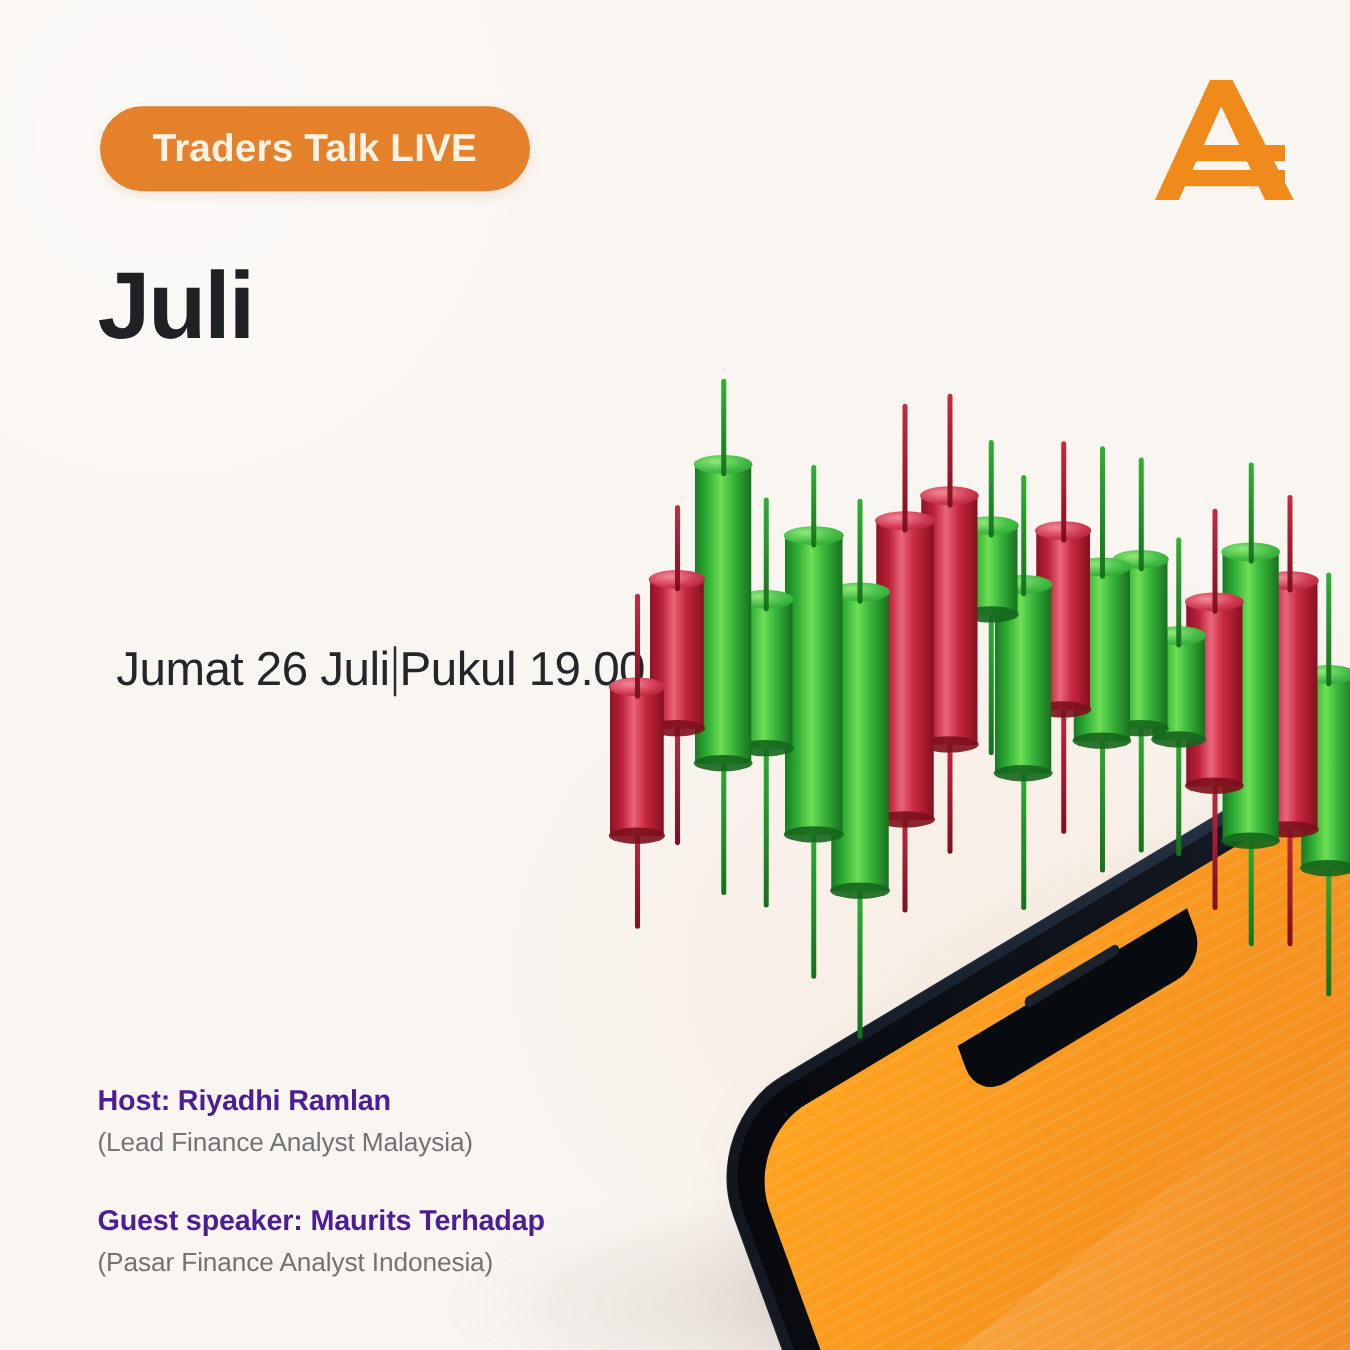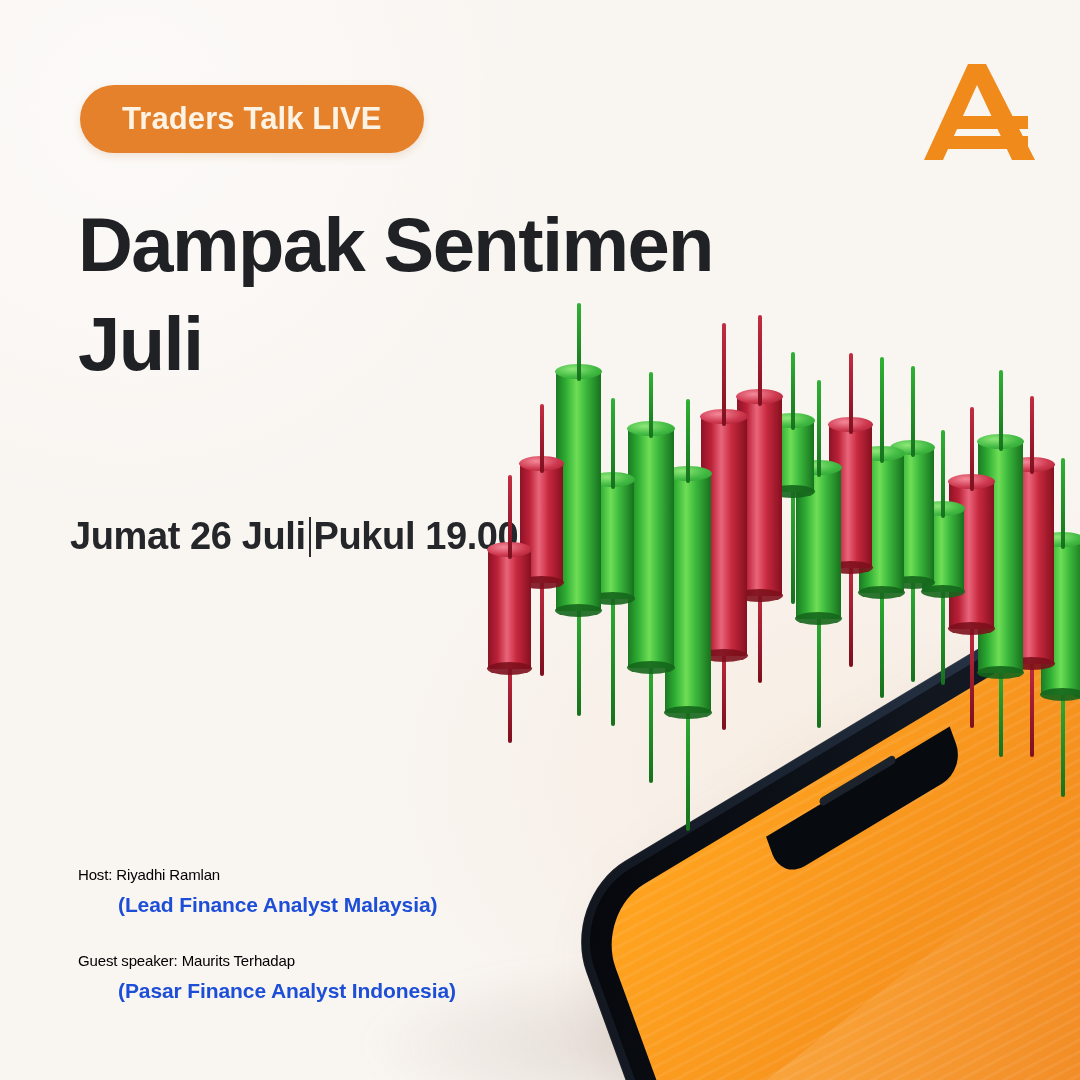--- a/index.html
+++ b/index.html
@@ -63,56 +63,55 @@
     font-size:76px;
     font-weight:bold;
     line-height:1.30;
     letter-spacing:-1.6px;
   }
   .headline .ln { display:block; }
 
   
   .dateline {
     position:absolute;
-    left:70px; top:515px;
+    left:93px; top:515px;
     display:flex; align-items:center;
     gap:1px;
     color:#24262a;
     font-size:38px;
-    font-weight:700;
+    font-weight:400;
     letter-spacing:-.4px;
     white-space:nowrap;
   }
   .dateline .sep {
     display:inline-block;
     width:2px; height:40px;
     background:#2a2c30;
     margin:0 2px;
   }
 
   
   .speakers { position:absolute; left:78px; top:866px; width:470px; }
   .spk-block + .spk-block { margin-top:34px; }
   .spk-name {
-    color:#000000;
-    font-size:15px;
-    font-weight:normal;
+    color:#4c1d95;
+    font-size:23px;
+    font-weight:bold;
     letter-spacing:-.15px;
     line-height:1.25;
     white-space:nowrap;
   }
   .spk-role {
-    color:#1d4ed8;
+    color:#737373;
     font-size:21px;
-    font-weight:700;
+    font-weight:400;
     letter-spacing:-.1px;
     line-height:1.3;
     margin-top:6px;
     white-space:nowrap;
-    margin-left:40px;
   }
 
   
   .scene {
     position:absolute;
     left:0; top:0;
     width:1080px; height:1080px;
     pointer-events:none;
   }
   .phone-wrap {
@@ -412,21 +411,20 @@
       <rect x="28" y="58" width="78" height="13"></rect>
       <rect x="22" y="78" width="84" height="13"></rect>
     </g>
   </svg>
 
   <div class="badge">
     <span class="badge-label">Traders Talk LIVE</span>
   </div>
 
   <h1 class="headline">
-    <span class="ln">Dampak Sentimen</span>
     <span class="ln">Juli</span>
   </h1>
 
   <div class="dateline">
     <span>Jumat 26 Juli</span>
     <span class="sep"></span>
     <span>Pukul 19.00 WIB</span>
   </div>
 
   <div class="speakers">

